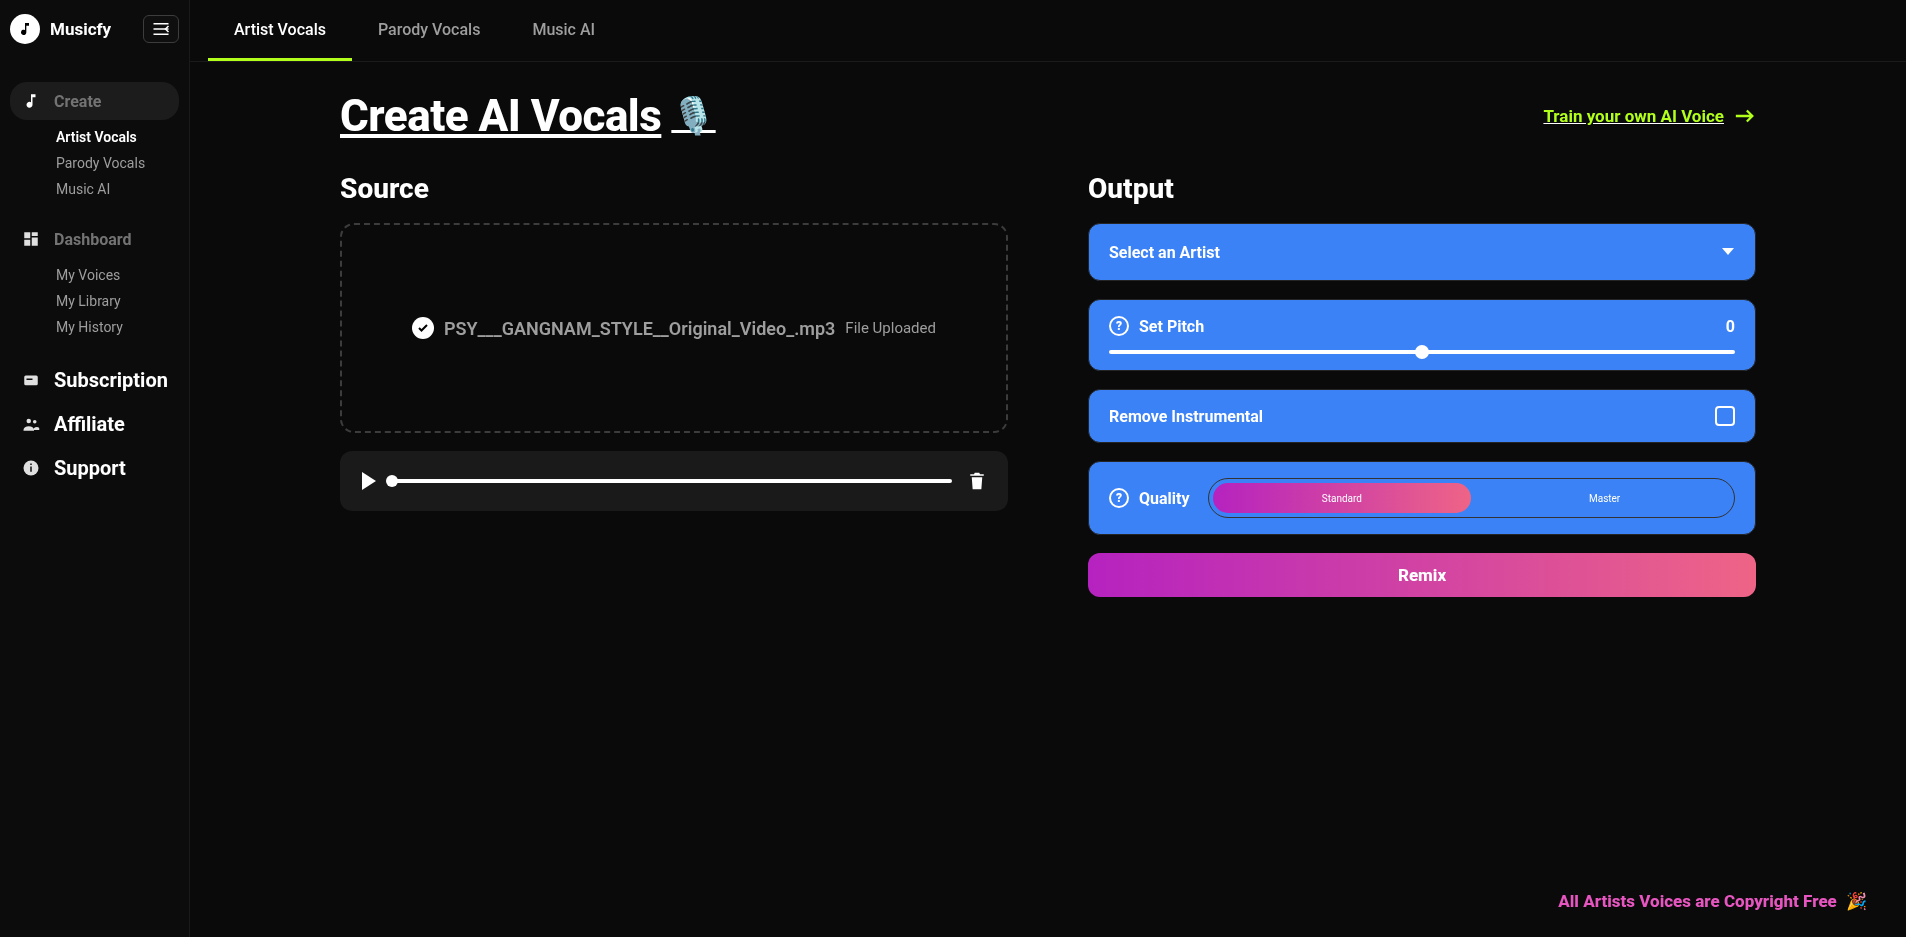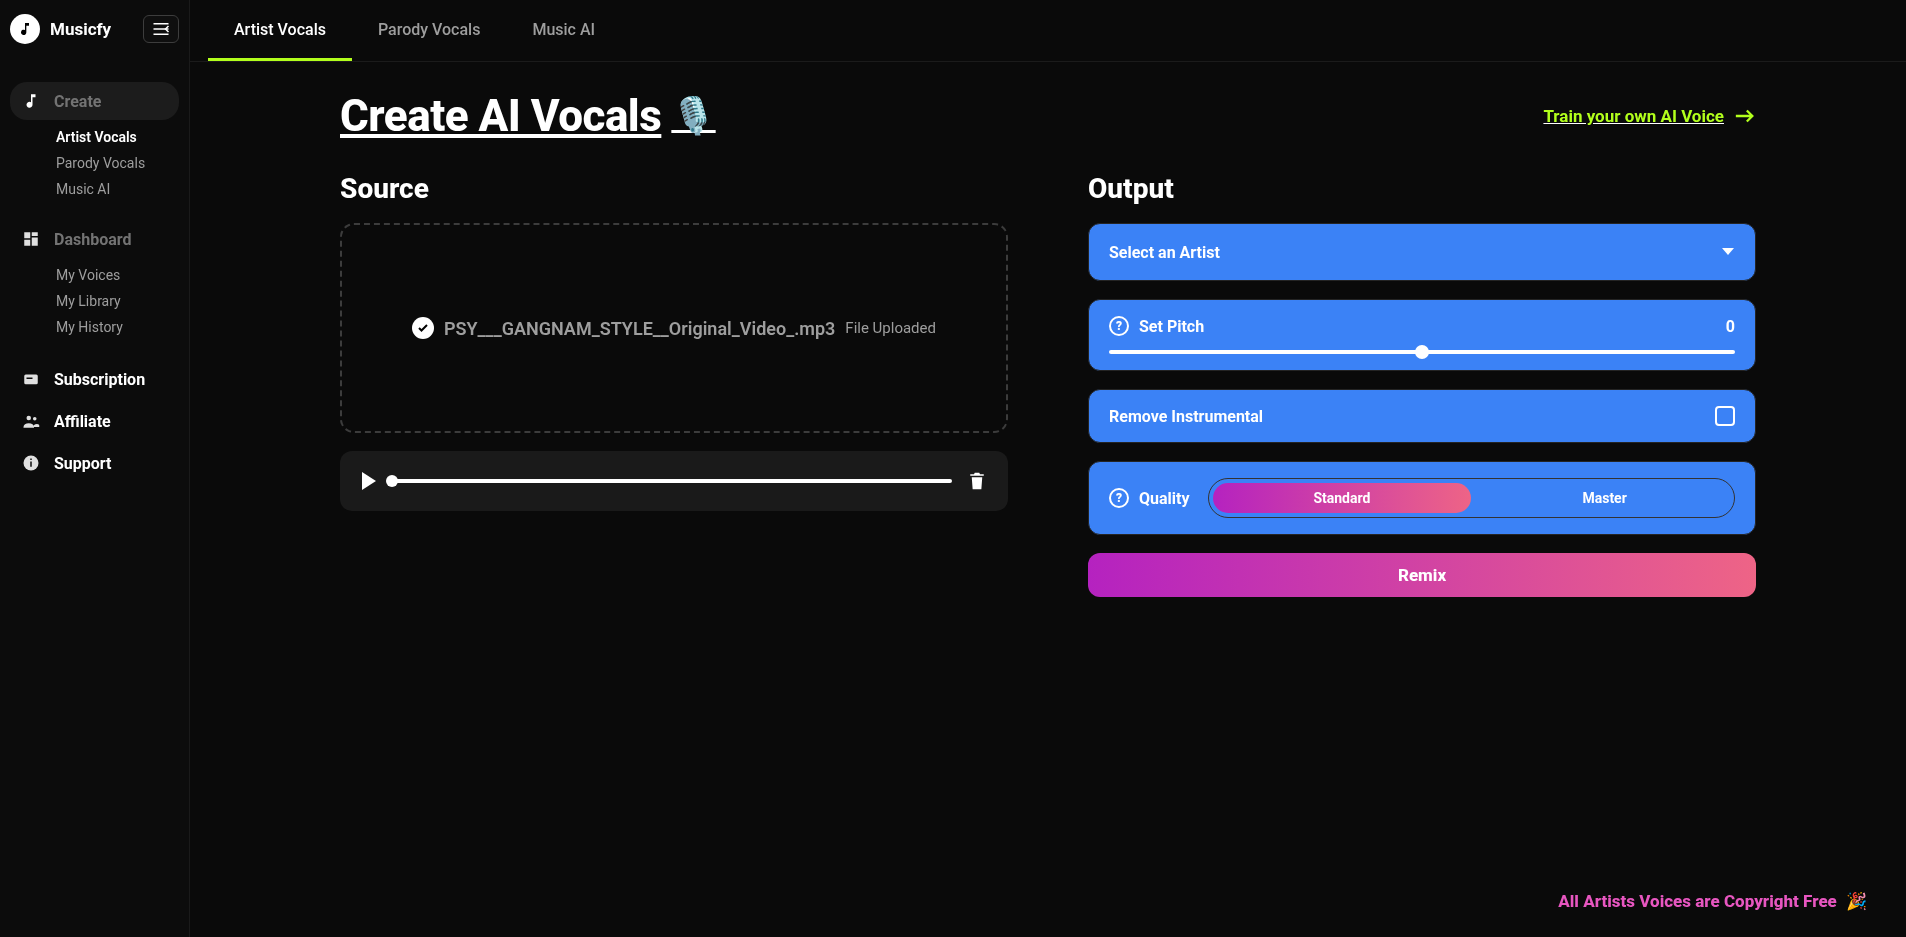--- a/index.html
+++ b/index.html
@@ -54,21 +54,21 @@
     display:flex;align-items:center;justify-content:center;color:#e0e0e0;
   }
   .nav-sub{list-style:none;margin:4px 0 18px 46px;}
   .nav-sub li{
     font-size:14px;color:var(--muted);
     padding:5px 0;cursor:pointer;
   }
   .nav-sub li.active{color:#fff;font-weight:600;}
   .nav-line{
     display:flex;align-items:center;gap:12px;
-    padding:10px 10px;font-weight:700;font-size:16px;color:#fff;cursor:pointer;
+    padding:10px 10px;font-weight:700;font-size:20px;color:#fff;cursor:pointer;
   }
 
   
   .topbar{
     position:absolute;left:190px;right:0;top:0;height:62px;
     border-bottom:1px solid #1b1b1b;
     display:flex;align-items:stretch;padding:0 18px;
     background:#0a0a0a;
   }
   .tab{
@@ -160,21 +160,21 @@
   .checkbox{
     width:20px;height:20px;border:2px solid #fff;border-radius:4px;cursor:pointer;
   }
 
   .quality-row{display:flex;align-items:center;gap:18px;}
   .quality-label{display:flex;align-items:center;gap:10px;font-weight:700;font-size:16px;}
   .seg{
     flex:1;display:flex;border:1px solid #333;border-radius:999px;overflow:hidden;height:40px;
   }
   .seg button{
-    flex:1;border:none;background:transparent;color:#fff;font-weight:700;font-size:14px;cursor:pointer;
+    flex:1;border:none;background:transparent;color:#fff;font-weight:400;font-size:10px;cursor:pointer;
   }
   .seg button.active{
     background:linear-gradient(90deg,var(--grad1),var(--grad2));border-radius:999px;margin:4px;
   }
 
   .remix-btn{
     width:100%;height:44px;border:none;border-radius:12px;cursor:pointer;
     background:linear-gradient(90deg,var(--grad1),var(--grad2));
     color:#fff;font-weight:800;font-size:17px;
   }

